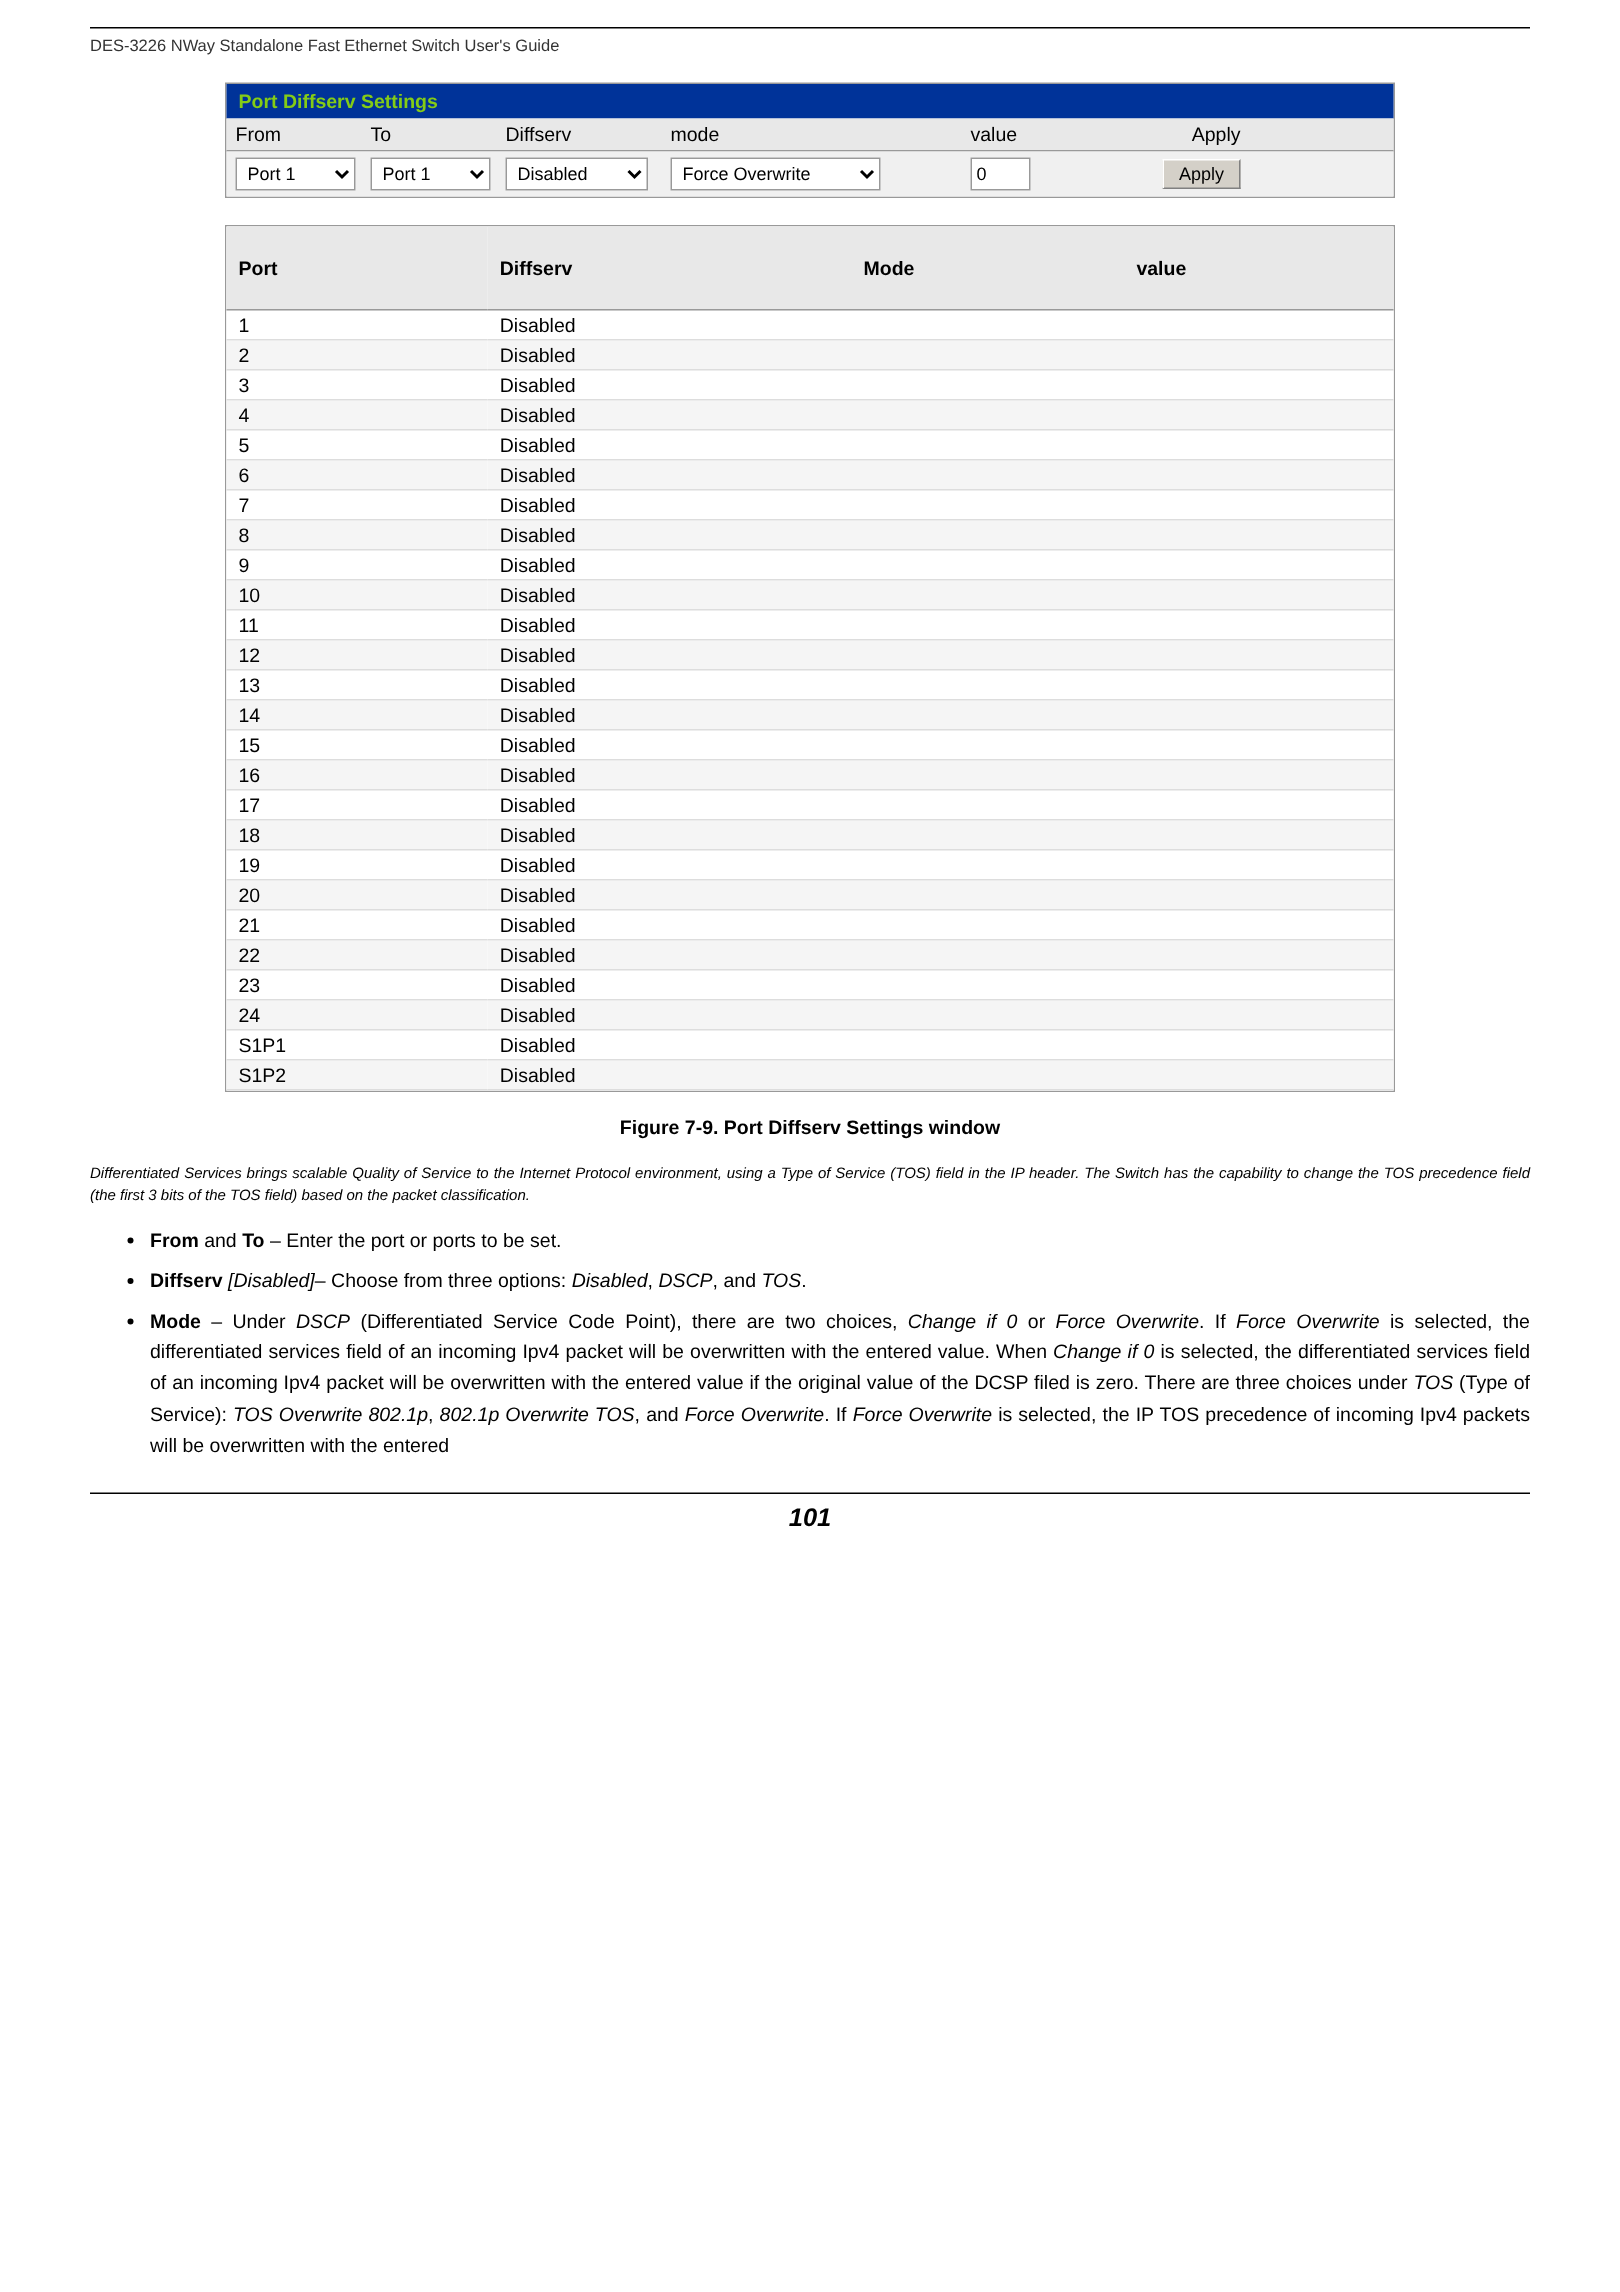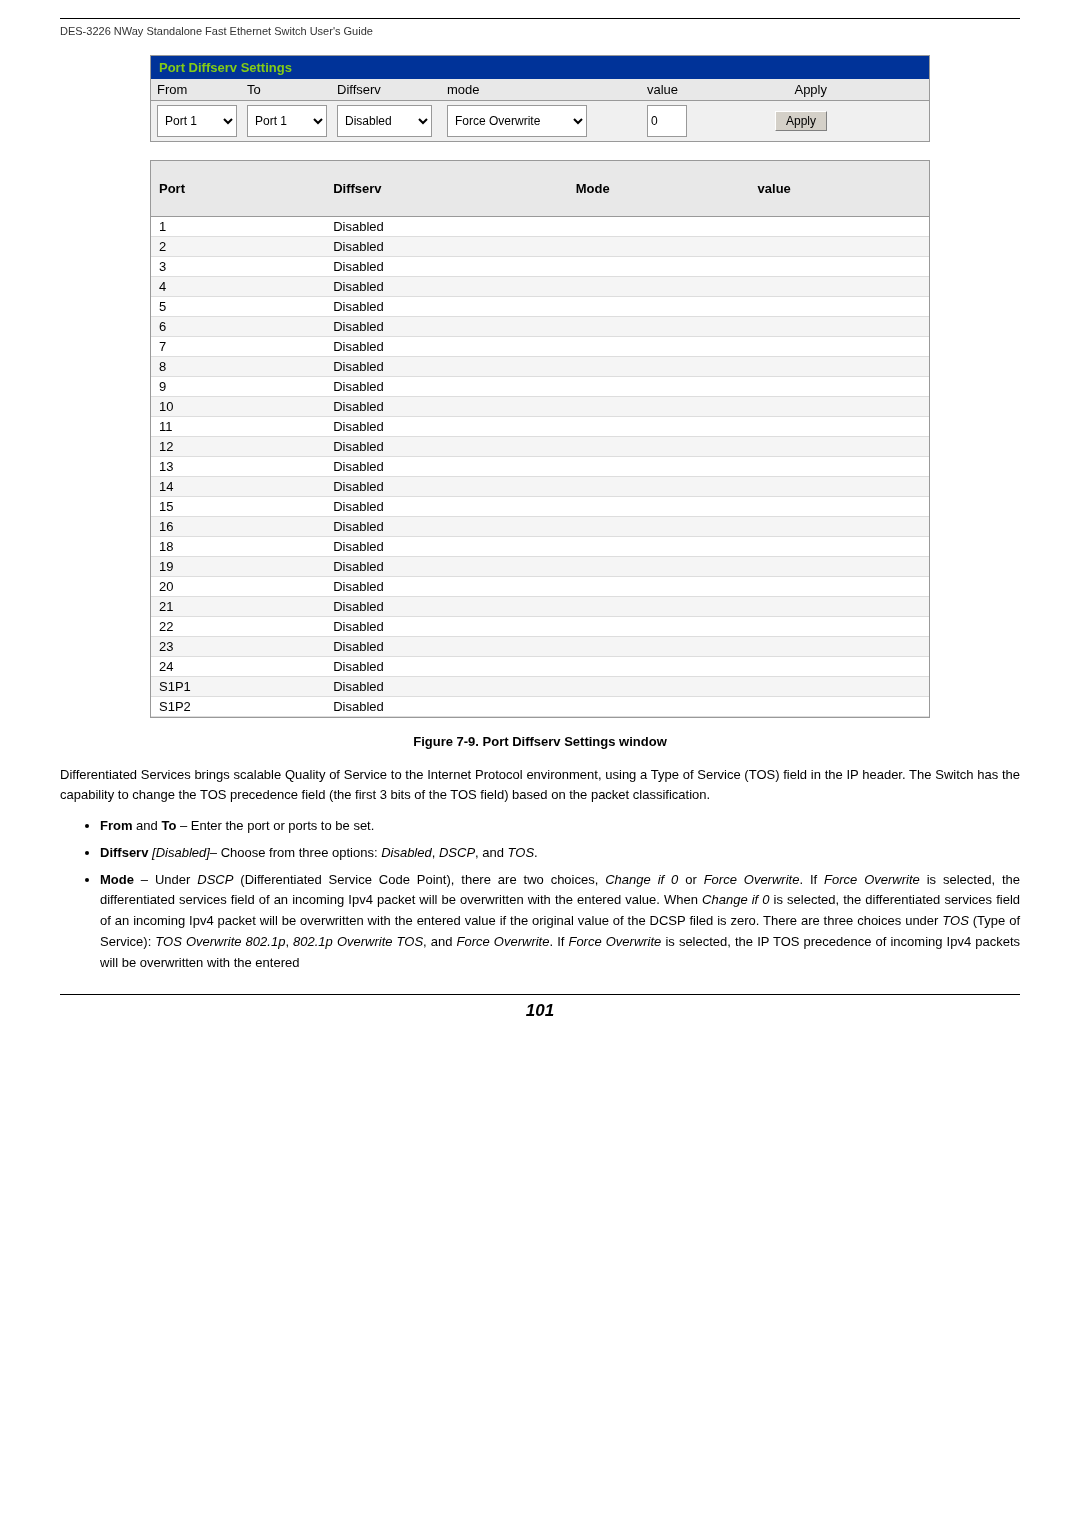--- a/index.html
+++ b/index.html
@@ -69,21 +69,21 @@
     .col-diffserv { width: 110px; }
     .col-mode { width: 200px; }
     .col-value { width: 100px; }
     .col-apply { width: 80px; text-align: right; }
     .settings-col-header span {
       font-weight: normal;
       font-size: 13px;
     }
     select, input[type="text"] {
       font-size: 12px;
-      height: 32px;
+      height: 22px;
       border: 1px solid #999;
       background: #fff;
       padding: 1px 3px;
     }
     select { width: 80px; }
     .select-diffserv { width: 95px; }
     .select-mode { width: 140px; }
     .input-value { width: 40px; }
     .apply-btn {
       background: #d4d0c8;
@@ -129,24 +129,25 @@
     }
     table.port-table tr:nth-child(even) td { background: #f5f5f5; }
     table.port-table tr:nth-child(odd) td { background: #fff; }
     .figure-caption {
       text-align: center;
       font-size: 13px;
       font-weight: bold;
       margin: 10px 0 16px 0;
     }
     .body-text {
-      font-size: 13px;
+      font-size: 10px;
       line-height: 1.5;
       margin-bottom: 12px;
       text-align: justify;
+      font-style: italic;
     }
     .bullet-list {
       list-style: disc;
       margin-left: 40px;
       margin-bottom: 12px;
     }
     .bullet-list li {
       font-size: 13px;
       line-height: 1.6;
       margin-bottom: 6px;
@@ -324,20 +325,26 @@
             <td></td>
             <td></td>
           </tr>
           <tr>
             <td>16</td>
             <td>Disabled</td>
             <td></td>
             <td></td>
           </tr>
           <tr>
+            <td>17</td>
+            <td>Disabled</td>
+            <td></td>
+            <td></td>
+          </tr>
+          <tr>
             <td>18</td>
             <td>Disabled</td>
             <td></td>
             <td></td>
           </tr>
           <tr>
             <td>19</td>
             <td>Disabled</td>
             <td></td>
             <td></td>

